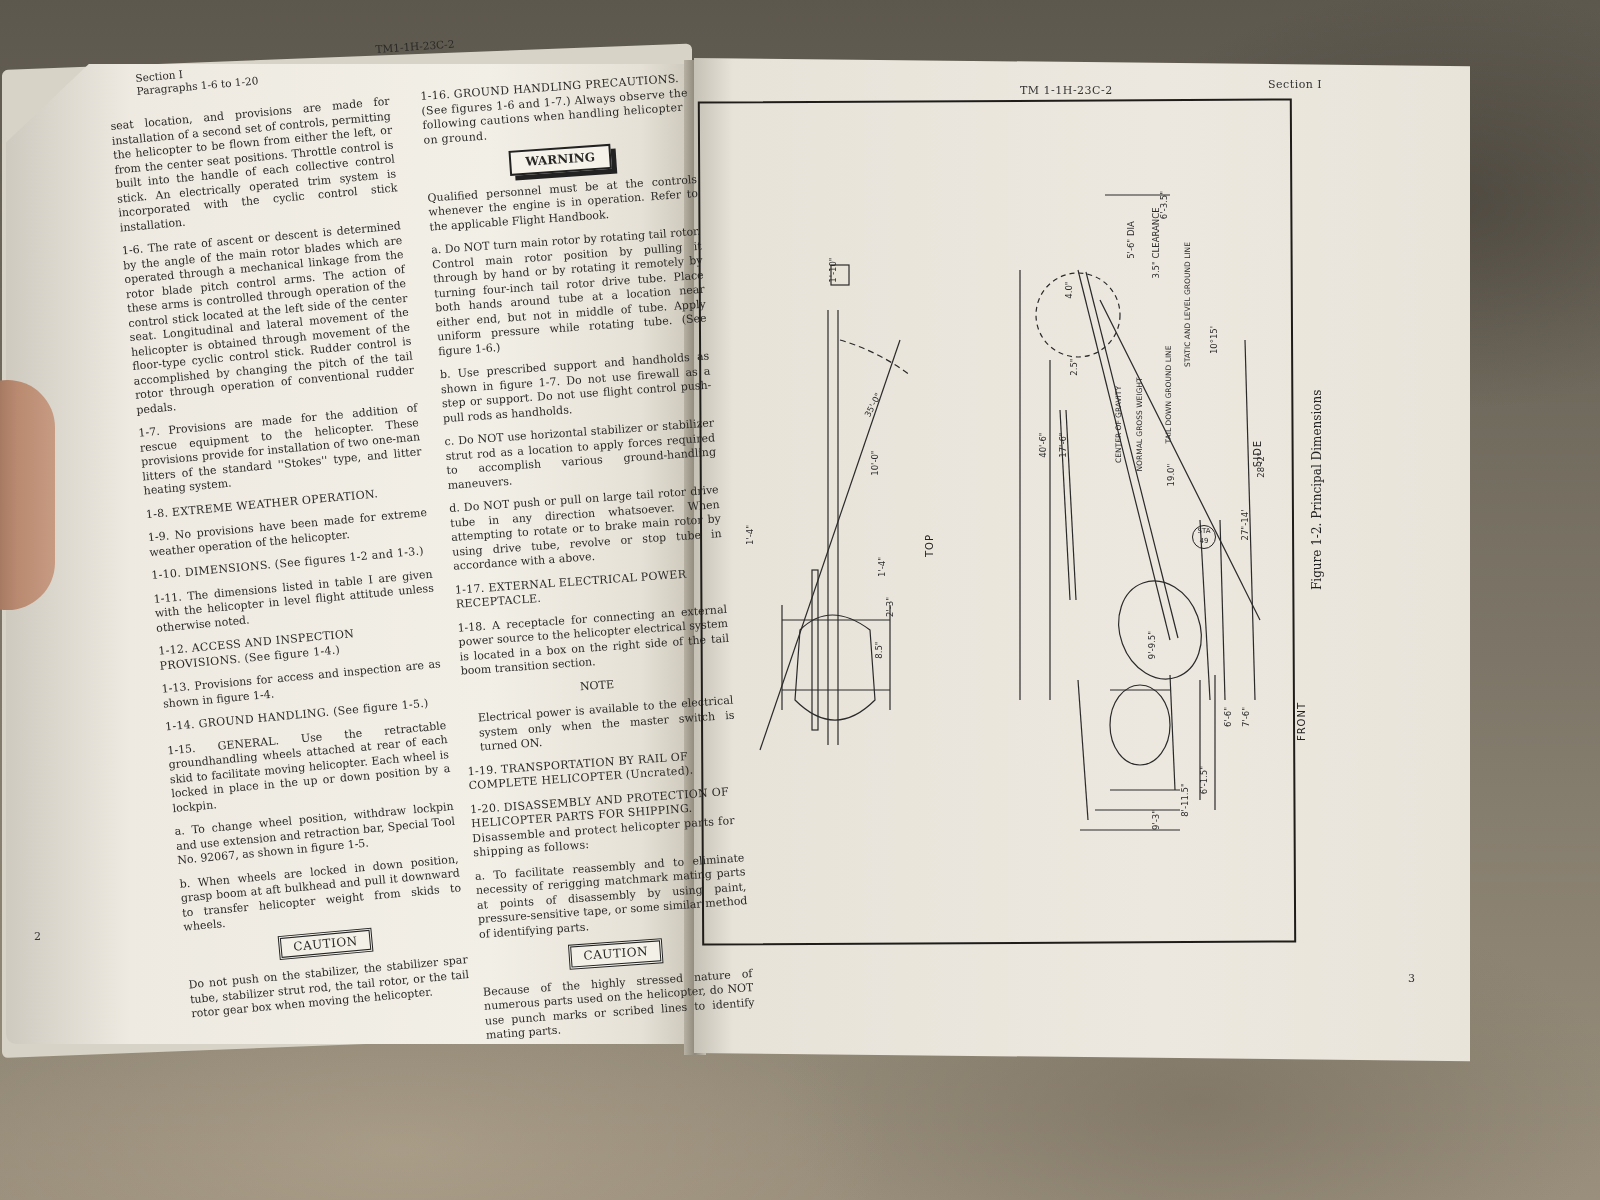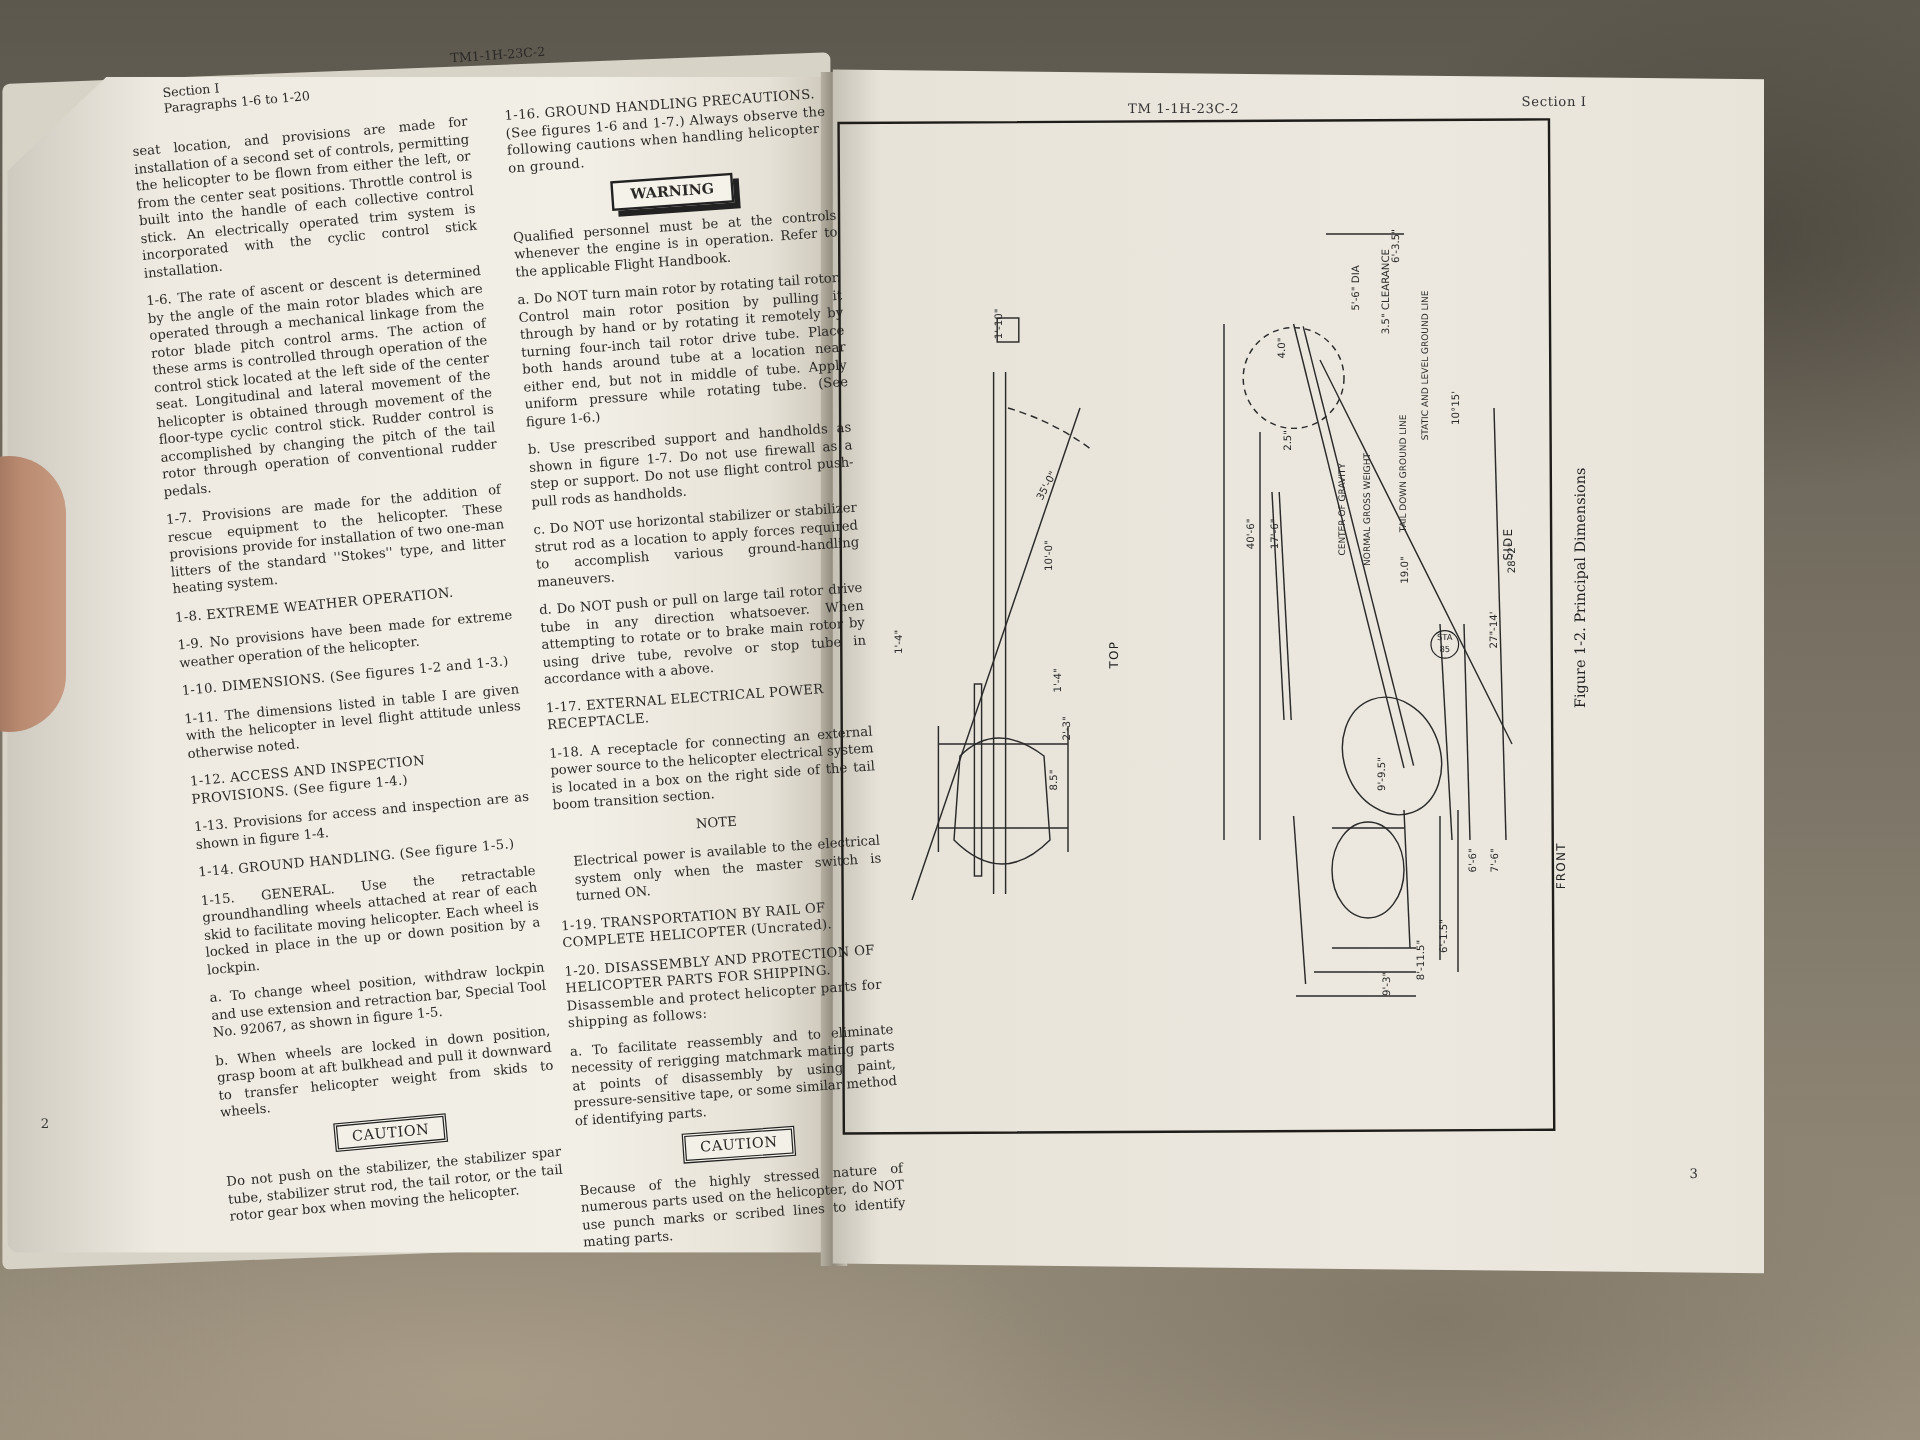--- a/index.html
+++ b/index.html
@@ -89,21 +89,21 @@
   <p class="para">1-18. A receptacle for connecting an external power source to the helicopter electrical system is located in a box on the right side of the tail boom transition section.</p>
   <p class="center">NOTE</p>
   <p class="para" style="padding-left:14px">Electrical power is available to the electrical system only when the master switch is turned ON.</p>
   <p class="head">1-19. TRANSPORTATION BY RAIL OF COMPLETE HELICOPTER (Uncrated).</p>
   <p class="head">1-20. DISASSEMBLY AND PROTECTION OF HELICOPTER PARTS FOR SHIPPING. Disassemble and protect helicopter parts for shipping as follows:</p>
   <p class="para">a. To facilitate reassembly and to eliminate necessity of rerigging matchmark mating parts at points of disassembly by using paint, pressure-sensitive tape, or some similar method of identifying parts.</p>
   <div class="center"><span class="caution-box">CAUTION</span></div>
   <p class="para">Because of the highly stressed nature of numerous parts used on the helicopter, do NOT use punch marks or scribed lines to identify mating parts.</p>
 </div>
 
-<div class="rhdr" style="left:940px;top:84px;">TM 1-1H-23C-2</div>
+<div class="rhdr" style="left:1020px;top:84px;">TM 1-1H-23C-2</div>
 <div class="rhdr" style="left:1268px;top:78px;">Section I</div>
 <div class="pgnum" style="left:1408px;top:972px;">3</div>
 
 <div class="fig-frame"></div>
 
 <svg class="drw" viewBox="0 0 590 840">
   <g stroke="#2a2a2a" stroke-width="1.2" fill="none">
 
     <line x1="128" y1="210" x2="128" y2="645"></line>
     <line x1="138" y1="210" x2="138" y2="645"></line>
@@ -168,21 +168,21 @@
 <div class="dim rot" style="left:1050px;top:440px;">17'-6"</div>
 <div class="dim rot" style="left:1248px;top:460px;">28'-2"</div>
 <div class="dim rot" style="left:1160px;top:470px;">19.0"</div>
 <div class="dim rot" style="left:1230px;top:520px;">27"-14'</div>
 <div class="dim rot" style="left:1138px;top:640px;">9'-9.5"</div>
 
 <div class="dim rot" style="left:1125px;top:300px;font-size:7.5px;">STATIC AND LEVEL GROUND LINE</div>
 <div class="dim rot" style="left:1120px;top:390px;font-size:7.5px;">TAIL DOWN GROUND LINE</div>
 <div class="dim rot" style="left:1080px;top:420px;font-size:7.5px;">CENTER OF GRAVITY</div>
 <div class="dim rot" style="left:1092px;top:420px;font-size:7.5px;">NORMAL GROSS WEIGHT</div>
-<div class="dim" style="left:1192px;top:525px;border:1px solid #222;border-radius:50%;width:22px;height:22px;font-size:7px;text-align:center;line-height:10px;white-space:normal;">STA 85</div>
+<div class="dim" style="left:1192px;top:525px;border:1px solid #222;border-radius:50%;width:22px;height:22px;font-size:7px;text-align:center;line-height:10px;white-space:normal;">STA 49</div>
 <div class="viewlbl" style="left:1244px;top:448px;">SIDE</div>
 
 <div class="dim rot" style="left:1218px;top:712px;">6'-6"</div>
 <div class="dim rot" style="left:1236px;top:712px;">7'-6"</div>
 <div class="dim rot" style="left:1190px;top:775px;">6'-1.5"</div>
 <div class="dim rot" style="left:1168px;top:795px;">8'-11.5"</div>
 <div class="dim rot" style="left:1146px;top:815px;">9'-3"</div>
 <div class="viewlbl" style="left:1282px;top:716px;">FRONT</div>
 
 <div class="caption">Figure 1-2. Principal Dimensions</div>

